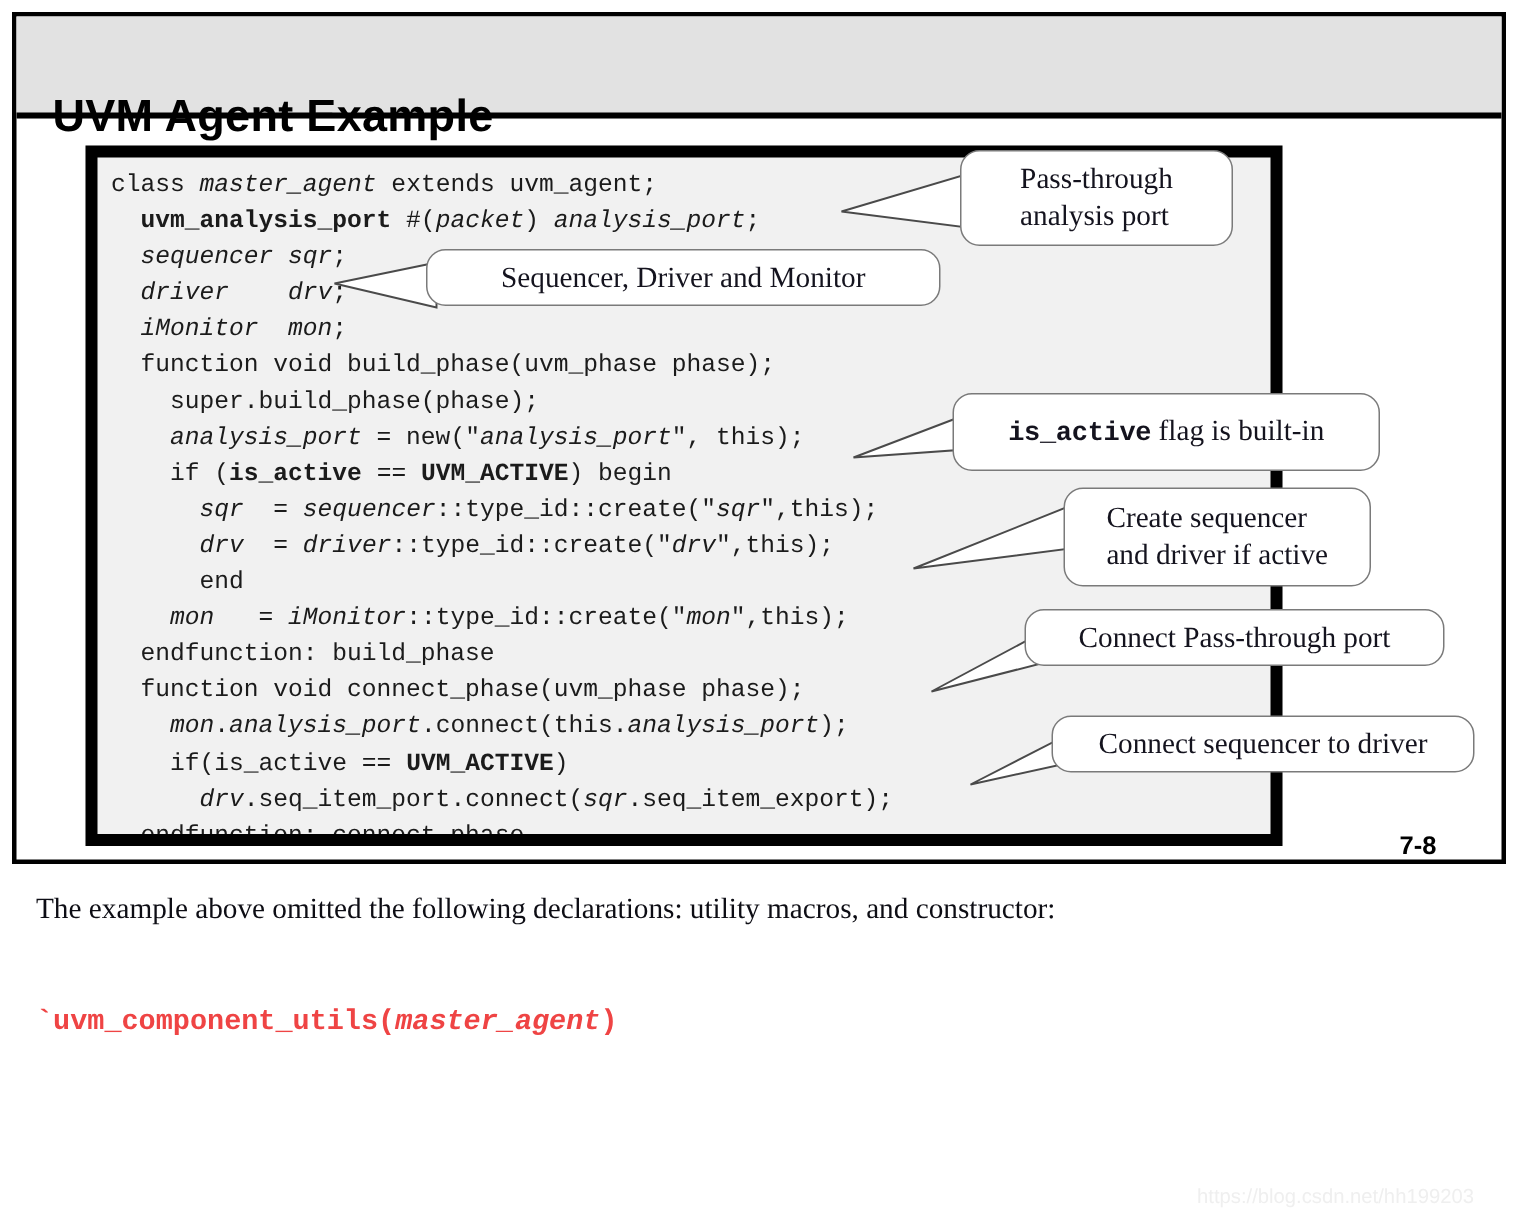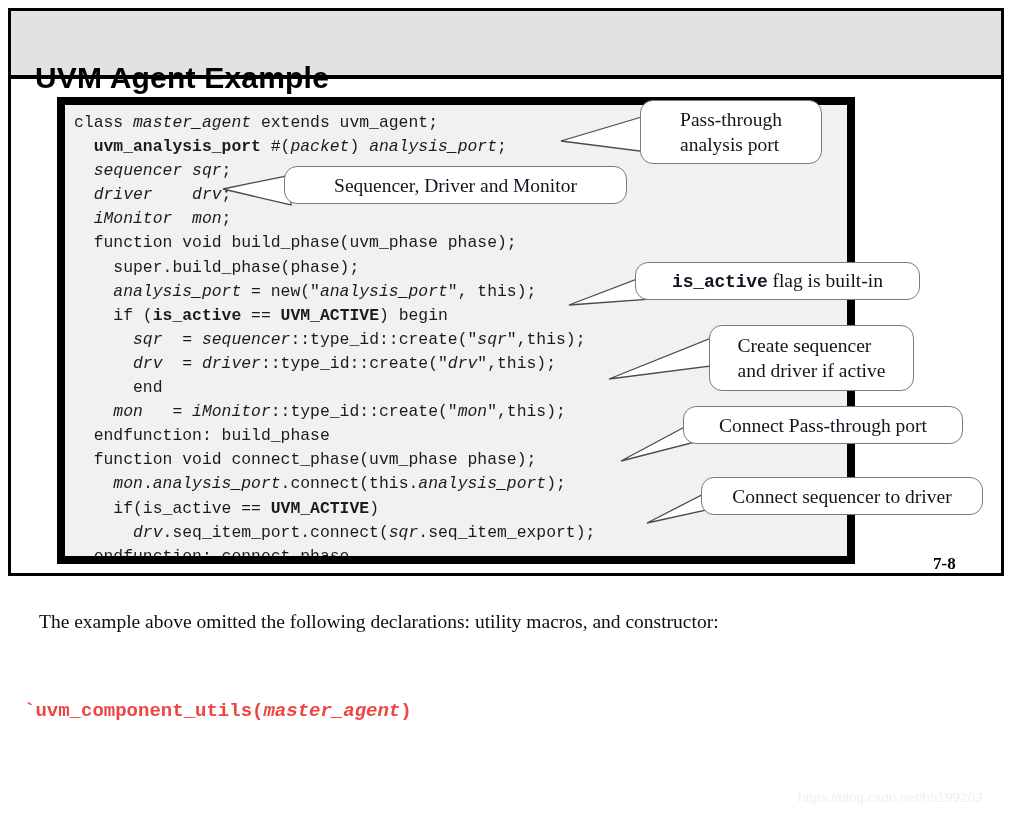--- a/index.html
+++ b/index.html
@@ -61,21 +61,21 @@
   }
   .code-lines .ln { display: block; height: 24.1px; }
   .it { font-style: italic; }
   .bd { font-weight: bold; }
   .bdit { font-weight: bold; font-style: italic; }
 
   
   .page-number {
     position: absolute;
     left: 922px; top: 543px;
-    font-family: Liberation Serif, serif;
+    font-family: Liberation Sans, sans-serif;
     font-weight: bold;
     font-size: 17px;
     color: #000000;
   }
 
   
   .callout {
     position: absolute;
     background: #ffffff;
     border: 1.6px solid #7a7a7a;
@@ -107,21 +107,21 @@
   
   .below {
     position: absolute;
     left: 24px; top: 596px;
     width: 976px;
   }
   .below-para {
     font-family: "Liberation Serif", serif;
     font-size: 19.5px;
     color: #0d0d14;
-    margin: 15px;
+    margin: 0;
     padding: 0;
     white-space: nowrap;
   }
   .below-code {
     font-family: "Liberation Mono", monospace;
     font-weight: bold;
     font-size: 19px;
     color: #ef4444;
     white-space: pre;
     margin: 0;
@@ -183,21 +183,21 @@
       <div>
         <div>Pass-through</div>
         <div>analysis port</div>
       </div>
     </div>
 
     <div class="callout" style="left:273px; top:155px; width:343px; height:38px;">
       <div>Sequencer, Driver and Monitor</div>
     </div>
 
-    <div class="callout" style="left:624px; top:251px; width:285px; height:38px;">
+    <div class="callout" style="left:624px; top:251px; width:285px; height:52px;">
       <div>
         <span class="mono-bold">is_active</span><span> flag is built-in</span>
       </div>
     </div>
 
     <div class="callout" style="left:698px; top:314px; width:205px; height:66px;">
       <div>
         <div>Create sequencer</div>
         <div>and driver if active</div>
       </div>

